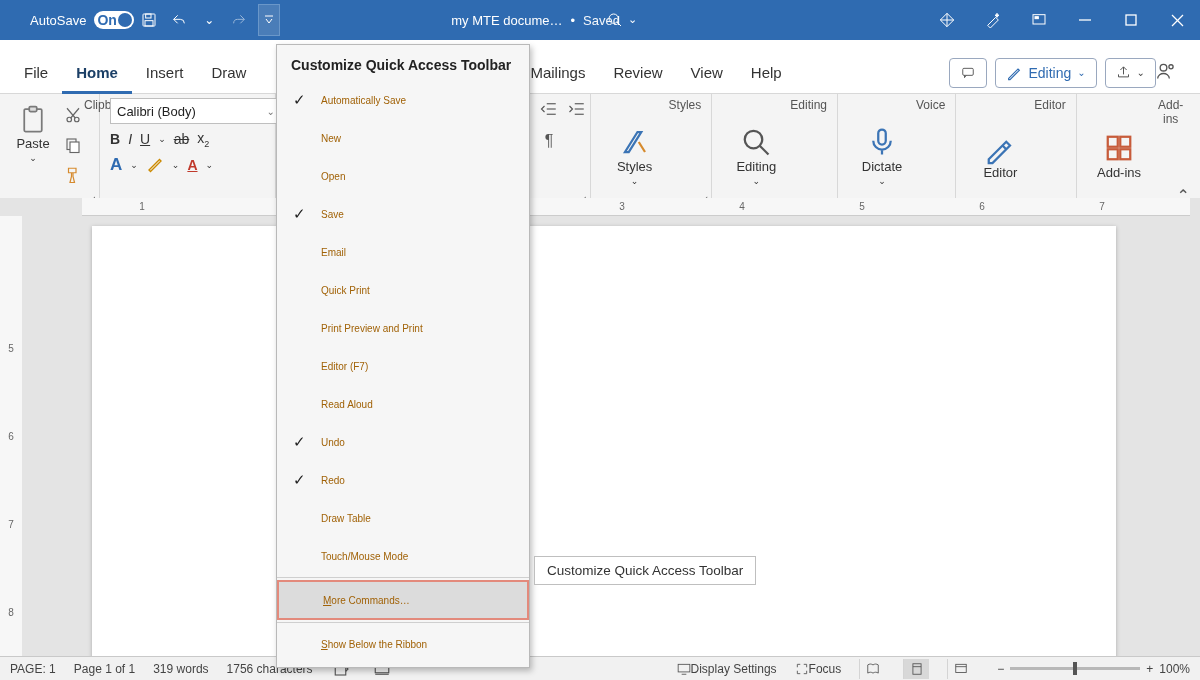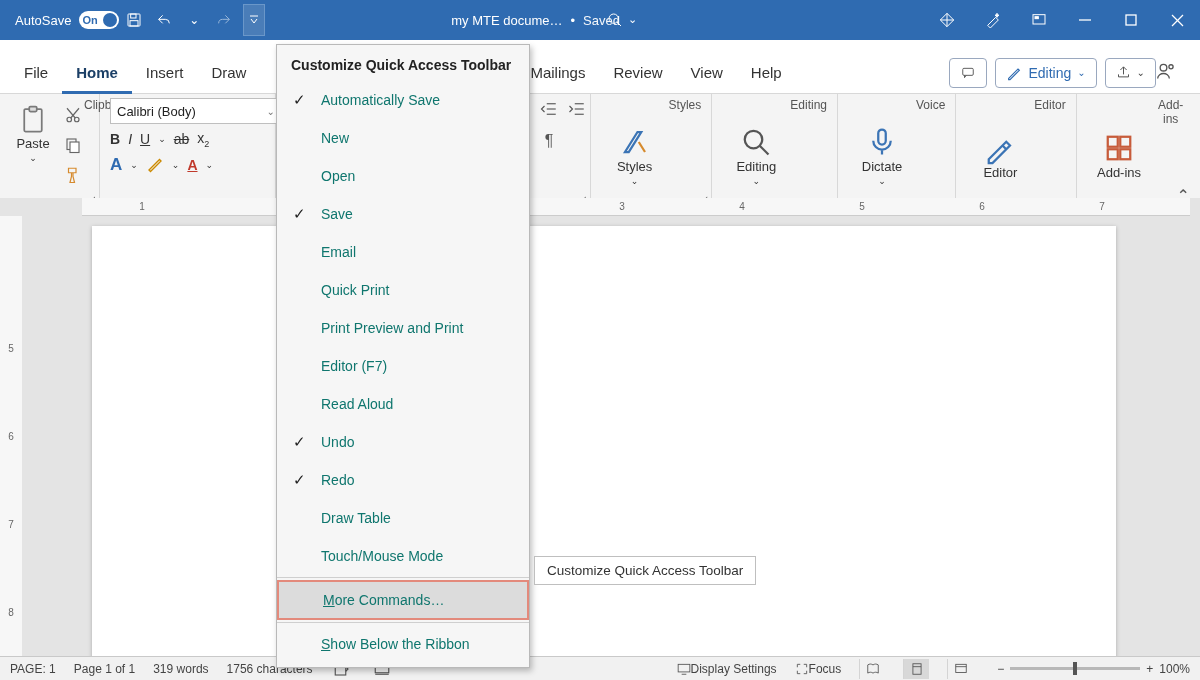--- a/index.html
+++ b/index.html
@@ -1,21 +1,21 @@
 <!DOCTYPE html>
 <html><head>
 <meta charset="utf-8">
 <style>
 * { margin:0; padding:0; box-sizing:border-box; font-family:"Segoe UI",Arial,sans-serif; }
 body { width:1200px; height:680px; background:#fff; overflow:hidden; position:relative; user-select:none; }
 
 
 .titlebar { height:40px; background:#2f6bb1; display:flex; align-items:center; color:#fff; font-size:13px; position:relative; }
-.titlebar .autosave { margin-left:15px; display:flex; align-items:center; gap:8px;text-align:right; }
-.autosave .toggle { width:40px; height:18px; border-radius:9px; background:#fff; position:relative; display:flex; align-items:center; justify-content:flex-start; padding:0 3px; color:#2f6bb1; font-size:11px; font-weight:600; }
+.titlebar .autosave { margin-left:30px; display:flex; align-items:center; gap:8px;text-align:right; }
+.autosave .toggle { width:40px; height:18px; border-radius:9px; background:#fff; position:relative; display:flex; align-items:center; justify-content:flex-start; padding:0 3px; color:#2f6bb1; font-size:14px; font-weight:600; }
 .autosave .toggle .knob { position:absolute; right:2px; top:2px; width:14px; height:14px; border-radius:50%; background:#2f6bb1; }
 .titlebar .ticon { width:30px; height:40px; display:flex; align-items:center; justify-content:center; color:#fff; }
 .titlebar .ticon svg { width:16px; height:16px; stroke:#fff; fill:none; stroke-width:1.5; }
 .titlebar .qat-drop { width:22px; height:32px; background:#4a7db8; display:flex;align-items:center;justify-content:center; margin-left:4px; border:1px solid #6a97c9; }
 .titlebar .doctitle { position:absolute; left:50%; transform:translateX(-80%); display:flex; align-items:flex-start; gap:8px; }
 .titlebar .doctitle .saved { opacity:.95; }
 .titlebar .search { position:absolute; left:600px; }
 .titlebar .winbtns { margin-left:auto; display:flex; }
 .titlebar .winbtn { width:46px; height:40px; display:flex; align-items:center; justify-content:center; }
 
@@ -46,21 +46,21 @@
 .docarea { position:absolute; top:198px; left:0; right:0; bottom:24px; background:#e4e4e4; }
 .hruler { position:absolute; top:0; left:82px; right:10px; height:18px; background:#f7f7f7; border-bottom:1px solid #ccc; font-size:10px; color:#666; display:flex; align-items:center; }
 .hruler .mk { width:120px; text-align:center; }
 .vruler { position:absolute; top:18px; left:0; width:22px; bottom:0; background:#f7f7f7; font-size:10px; color:#666; display:flex; flex-direction:column; align-items:center; }
 .vruler .vm { height:96px; display:flex; align-items:center; }
 .page { position:absolute; left:92px; top:28px; width:1024px; height:440px; background:#fff; box-shadow:0 1px 4px rgba(0,0,0,.25); }
 
 
 .qat-menu { position:absolute; left:276px; top:44px; width:254px; background:#f6f6f6; border:1px solid #b9b9b9; box-shadow:2px 3px 6px rgba(0,0,0,.25); z-index:50; padding-bottom:4px; }
 .qat-menu .qhdr { font-weight:600; font-size:14px; padding:12px 14px 8px; color:#222; }
-.qat-menu .qitem { font-size:14px; color:#0f766e; height:38px; display:flex; align-items:center; padding-left:44px; position:relative; cursor:pointer; }
+.qat-menu .qitem { font-size:10px; color:#a16207; height:38px; display:flex; align-items:center; padding-left:44px; position:relative; cursor:pointer; }
 .qat-menu .qitem.checked::before { content:"✓"; position:absolute; left:16px; font-size:15px; color:#222; }
 .qat-menu .qitem.highlight { background:#dcdcdc; border:2px solid #e38a7c; height:40px; }
 .qat-menu .qsep { height:1px; background:#cfcfcf; margin:2px 0; }
 .qat-menu .qitem .ul { text-decoration:underline; }
 
 .tooltip { position:absolute; left:534px; top:556px; background:#fff; border:1px solid #bfbfbf; padding:6px 12px; font-size:13.5px; color:#333; z-index:60; }
 
 
 .statusbar { position:absolute; left:0; right:0; bottom:0; height:24px; background:#f1f1f1; border-top:1px solid #c9c9c9; display:flex; align-items:center; font-size:12px; color:#444; padding:0 10px; gap:18px; }
 .statusbar .spacer { flex:1; }

